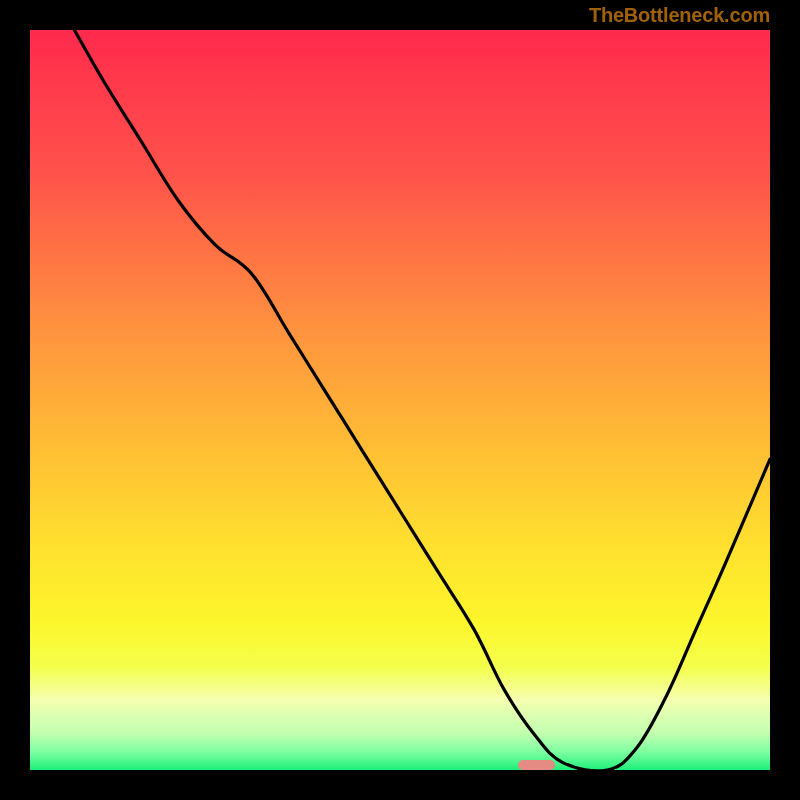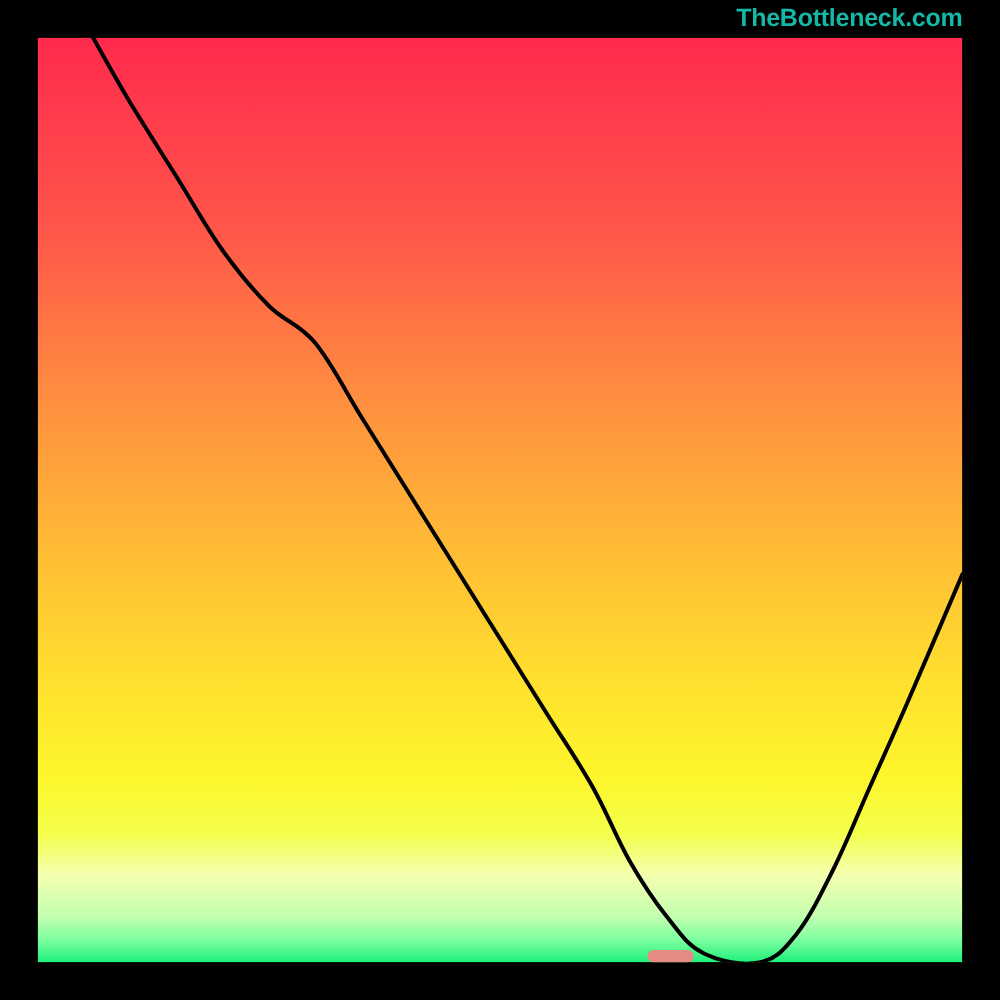--- a/index.html
+++ b/index.html
@@ -45,21 +45,21 @@
     height: 10px;
     border-radius: 5px;
   }
   .attribution {
     position: absolute;
     top: 4px;
     right: 30px;
     font-family: Arial, Helvetica, sans-serif;
     font-size: 20px;
     font-weight: bold;
-    color: #14b8a6;
+    color: #a16207;
     letter-spacing: -0.2px;
   }
 </style>
 </head>
 <body>
 
 <div class="frame">
   <div class="plot">
     <svg class="gradient" viewBox="0 0 740 740" preserveAspectRatio="none">
       <defs>

